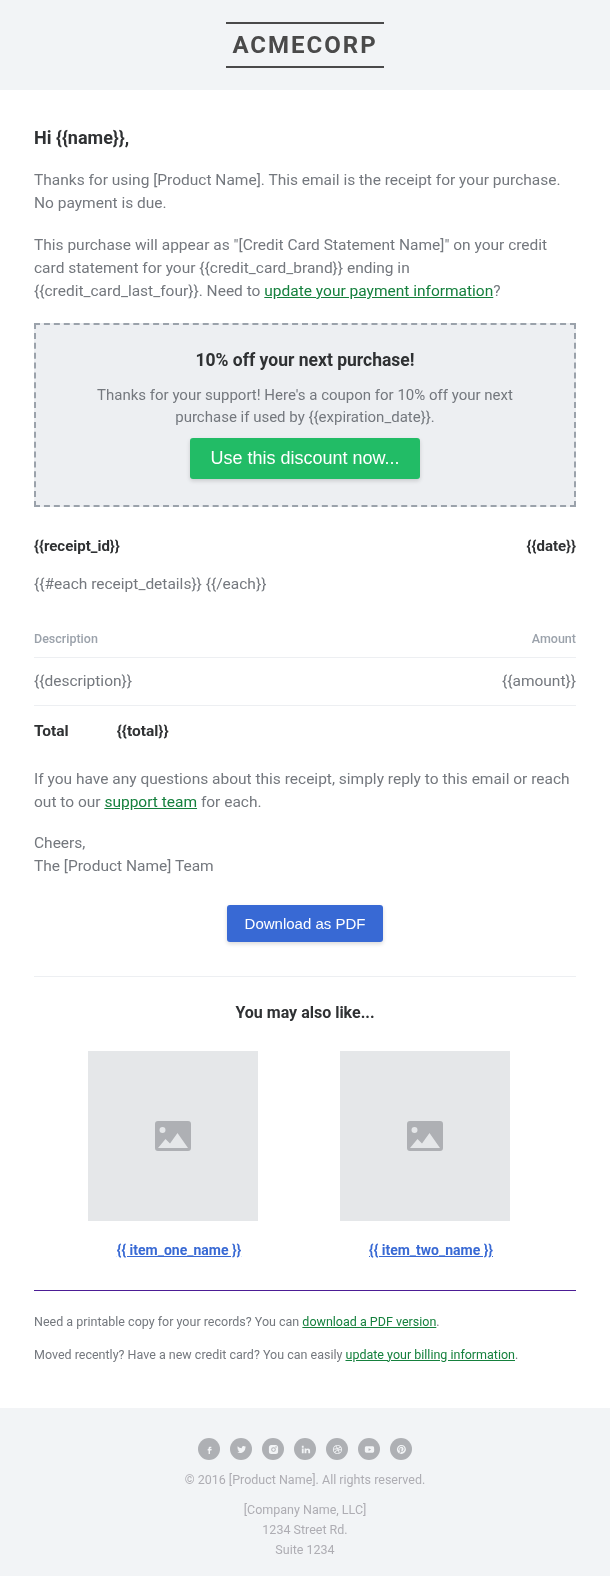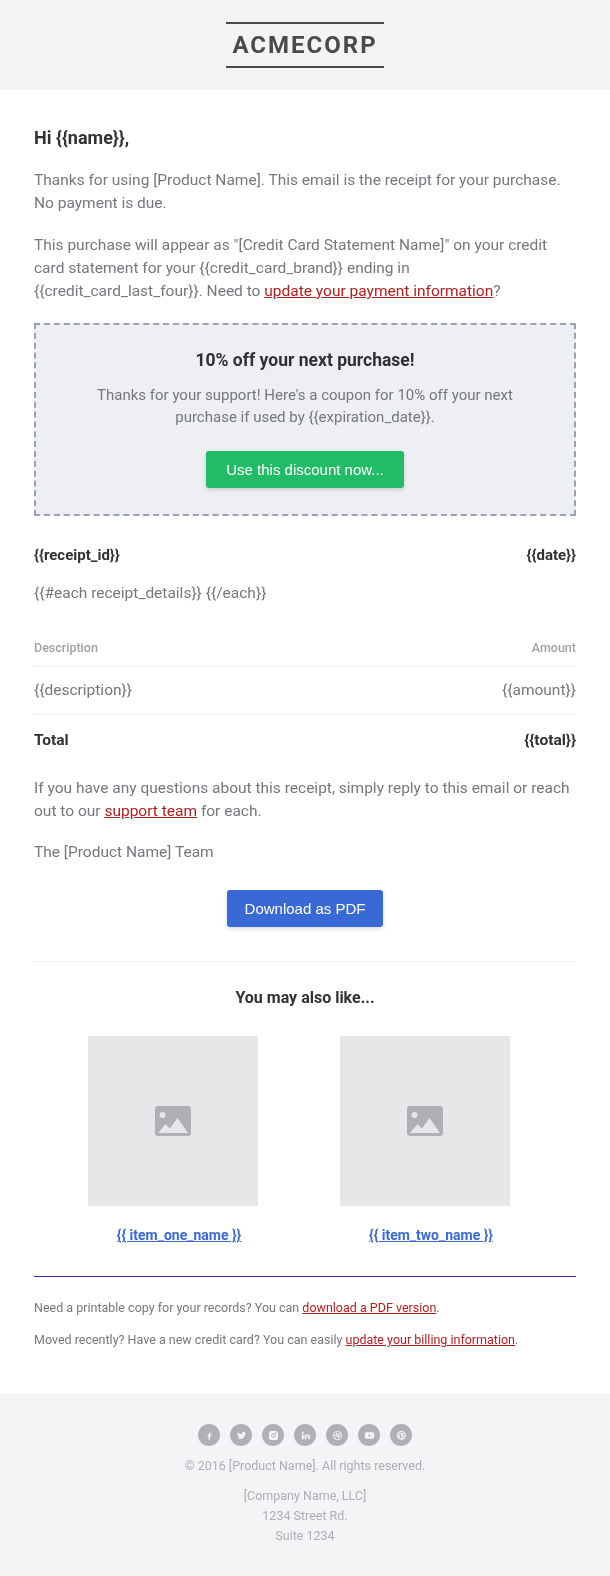--- a/index.html
+++ b/index.html
@@ -33,45 +33,45 @@
     color: #2f3133;
     font-weight: 700;
     font-size: 18px;
     margin-bottom: 18px;
   }
   .para {
     color: #74787e;
     margin-bottom: 18px;
   }
   a.inline-link {
-    color: #b91c1c;
+    color: #15803d;
   }
   .promo {
     background: #edeff2;
     border: 2px dashed #9ba2ab;
     padding: 22px 30px 26px 30px;
     text-align: center;
     margin: 20px 0 28px 0;
   }
   .promo-title {
     color: #2f3133;
     font-weight: 700;
     font-size: 17.5px;
     margin-bottom: 10px;
   }
   .promo-text {
     color: #74787e;
     font-size: 15px;
-    margin-bottom: 22px;
+    margin-bottom: 9px;
   }
   .btn-green {
     display: inline-block;
     background: #22bc66;
     color: #ffffff;
-    font-size: 15px;
+    font-size: 18px;
     padding: 10px 20px;
     border-radius: 3px;
     box-shadow: 0 2px 4px rgba(0,0,0,.15);
     text-decoration: none;
     border: none;
     cursor: pointer;
   }
   .receipt-header-row {
     display: flex;
     justify-content: space-between;
@@ -98,21 +98,21 @@
   }
   .table th:last-child { text-align: right; }
   .table td {
     padding: 12px 0;
     border-bottom: 1px solid #edeff2;
     color: #74787e;
   }
   .table td:last-child { text-align: right; }
   .total-row {
     display: flex;
-    justify-content: space-between;
+    justify-content: flex-start;
     gap: 48px;
     color: #2f3133;
     font-weight: 700;
     padding: 14px 0 6px 0;
     margin-bottom: 18px;
   }
   .signoff {
     margin: 18px 0 26px 0;
     color: #74787e;
   }
@@ -249,20 +249,21 @@
   <div class="total-row">
     <span>Total</span>
     <span>{{total}}</span>
   </div>
 
   <p class="para">
     <span>If you have any questions about this receipt, simply reply to this email or reach out to our </span><a href="#" class="inline-link">support team</a><span> for each.</span>
   </p>
 
   <div class="signoff">
+    <div>Cheers,</div>
     <div>The [Product Name] Team</div>
   </div>
 
   <div class="center">
     <button class="btn-blue">Download as PDF</button>
   </div>
 
   <hr class="hr">
 
   <div class="related-title">You may also like...</div>

